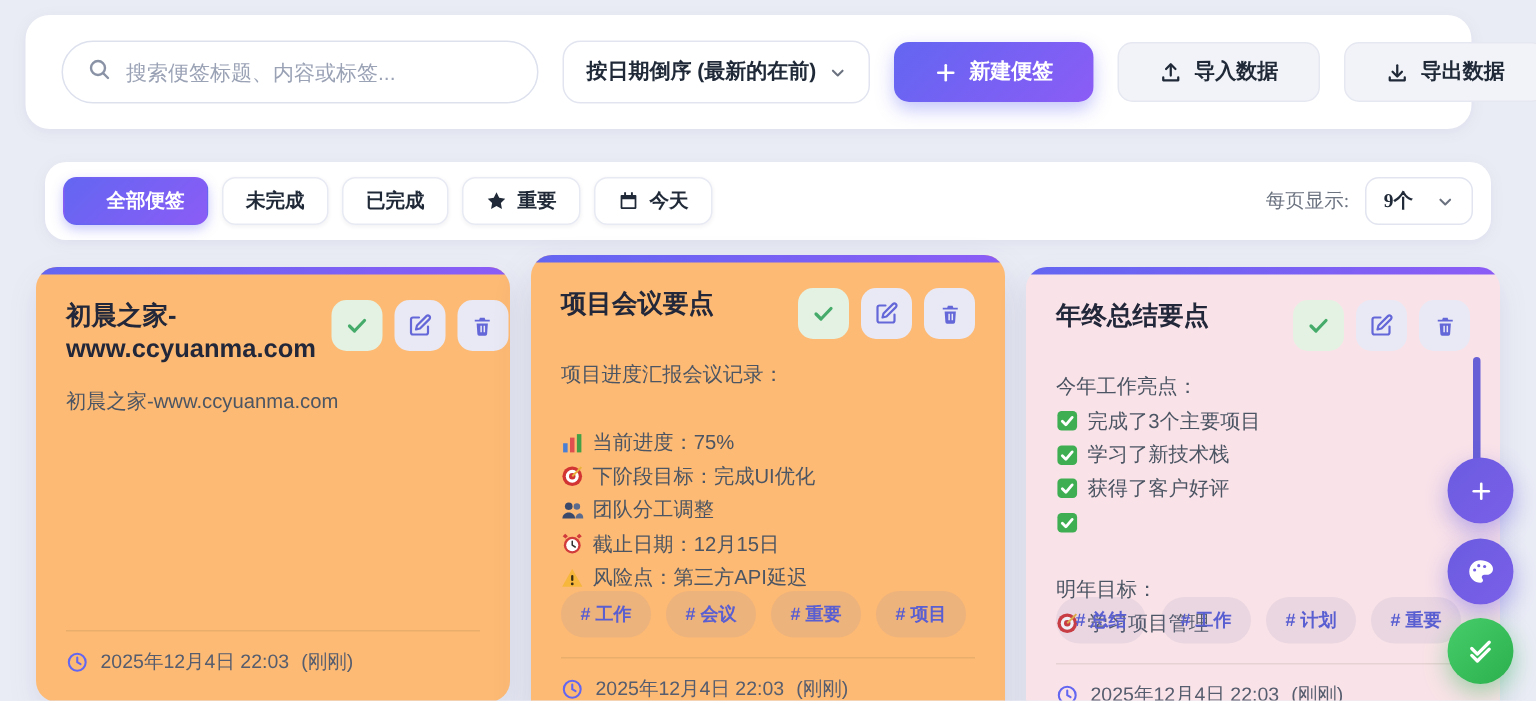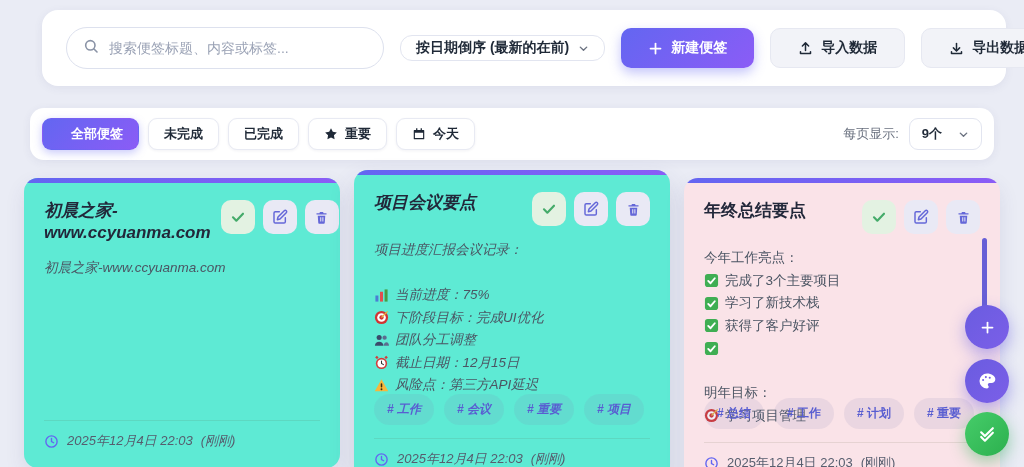--- a/index.html
+++ b/index.html
@@ -7,34 +7,34 @@
   body {
     background:#eaecf5;
     font-family:"Liberation Sans","DejaVu Sans",sans-serif;
     position:relative;
     color:#1f2937;
   }
   .panel { background:#fff; box-shadow:0 2px 10px rgba(50,60,110,.07); }
 
   
   .toolbar {
-    position:absolute; left:42px; top:10px; width:964px; height:76px;
+    position:absolute; left:17px; top:10px; width:964px; height:76px;
     border-radius:16px; display:flex; align-items:center; padding:0 24px; gap:16px;
   }
   .search-box {
     flex:0 0 318px; height:42px; border:1.5px solid #dde1ee; border-radius:21px;
     display:flex; align-items:center; gap:10px; padding:0 16px; color:#8a93a6;
   }
   .search-box input {
     border:none; outline:none; flex:1; font-size:14px; color:#374151; background:transparent;
     font-family:inherit;
   }
   .search-box input::placeholder { color:#9aa2b5; }
   .sort-select {
-    height:26px; border:1.5px solid #e2e5f0; border-radius:12px; background:#fff;
+    height:42px; border:1.5px solid #e2e5f0; border-radius:12px; background:#fff;
     display:flex; align-items:center; gap:9px; padding:0 15px;
     font-size:14px; font-weight:700; color:#1f2937; cursor:pointer; white-space:nowrap;
   }
   .sort-select .chev { color:#6b7280; display:flex; }
   .btn {
     height:40px; border:none; border-radius:10px; display:flex; align-items:center; gap:8px;
     padding:0 27px; font-size:14px; font-weight:700; cursor:pointer; white-space:nowrap;
     font-family:inherit;
   }
   .btn-primary { background:linear-gradient(135deg,#6366f1,#8b5cf6); color:#fff;
@@ -49,37 +49,37 @@
     border-radius:14px; display:flex; align-items:center; padding:0 12px; gap:9px;
   }
   .chip {
     height:32px; border-radius:9px; padding:0 15px; display:flex; align-items:center; gap:7px;
     font-size:13px; font-weight:700; color:#1f2937; background:#fff; border:1px solid #e8eaf3;
     box-shadow:0 1px 3px rgba(30,40,90,.06); cursor:pointer; white-space:nowrap; font-family:inherit;
   }
   .chip.active { background:linear-gradient(135deg,#6366f1,#8b5cf6); color:#fff; border-color:transparent;
     box-shadow:0 3px 8px rgba(99,102,241,.35);padding-left:28px; }
   .chip .ic { display:flex; }
-  .per-page { margin-left:auto; display:flex; align-items:center; gap:10px; }
+  .per-page { margin-left:auto; display:flex; align-items:center; gap:10px;font-family:Liberation Serif, serif; }
   .per-page-label { font-size:13px; color:#6b7280; }
   .per-page-select {
     height:32px; border:1.5px solid #e2e5f0; border-radius:9px; background:#fff;
     display:flex; align-items:center; gap:16px; padding:0 12px; font-size:13px; font-weight:700;
     color:#1f2937; cursor:pointer;
   }
   .per-page-select .chev { color:#6b7280; display:flex; }
 
   
   .cards { position:absolute; left:24px; top:170px; width:976px; display:flex; gap:14px; }
   .card {
     width:316px; border-radius:14px; position:relative; overflow:hidden;
     box-shadow:0 8px 20px rgba(60,60,120,.10); display:flex; flex-direction:column;
     padding:0 20px;
   }
-  .card.cream { background:#5eead4;font-style:italic; }
+  .card.cream { background:#fdba74; }
   .card.pink  { background:#fae3e8; }
   .card:nth-child(1) { height:290px; margin-top:8px; }
   .card:nth-child(2) { height:316px; box-shadow:0 12px 26px rgba(60,60,120,.16); }
   .card:nth-child(3) { height:312px; margin-top:8px; }
   .card-accent { position:absolute; left:0; top:0; right:0; height:5px;
     background:linear-gradient(90deg,#6366f1,#8b5cf6); }
   .card-head { display:flex; justify-content:space-between; align-items:flex-start;
     margin-top:22px; gap:10px; }
   .card-title { font-size:17px; font-weight:700; color:#22283a; line-height:1.3; }
   .card-actions { display:flex; gap:8px; flex-shrink:0; }

